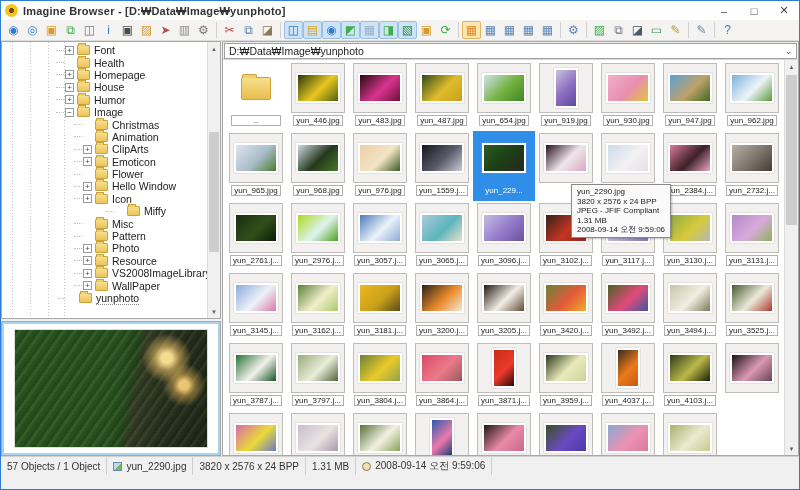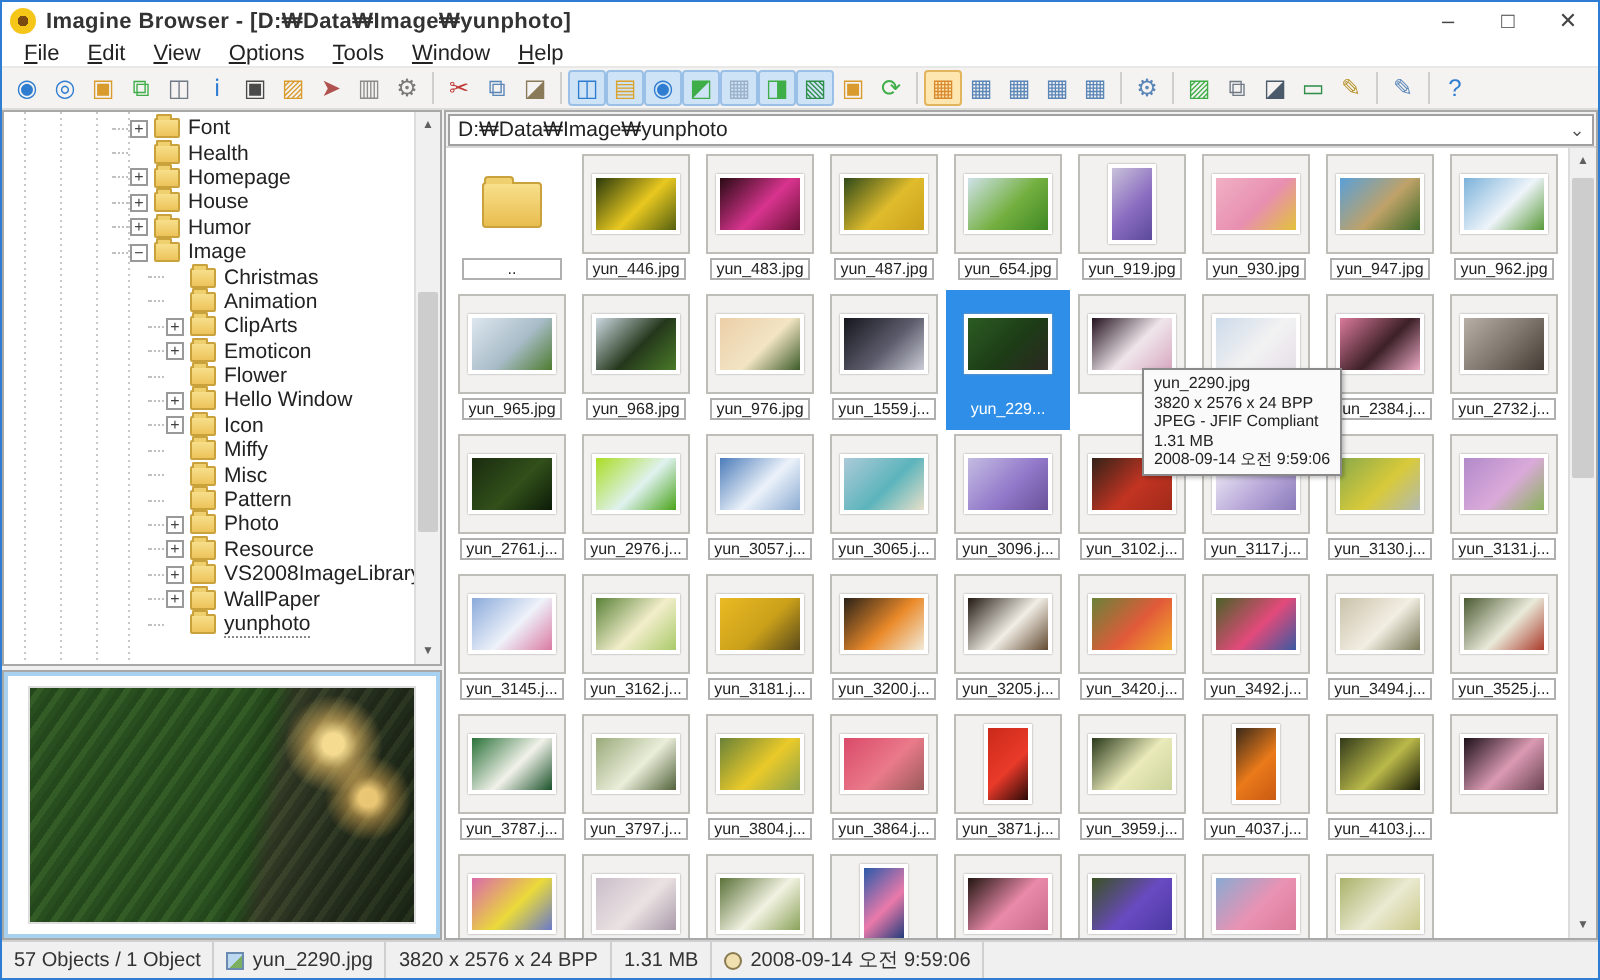--- a/index.html
+++ b/index.html
@@ -87,29 +87,20 @@
   <div class="titlebar">
     <span class="app-icon"></span>
     <span class="title-text">Imagine Browser - [D:₩Data₩Image₩yunphoto]</span>
     <div class="win-controls">
       <span class="wc">–</span>
       <span class="wc">□</span>
       <span class="wc">✕</span>
     </div>
   </div>
 
-  <div class="menubar" id="menubar">
-      <span class="menu-item">File</span>
-      <span class="menu-item">Edit</span>
-      <span class="menu-item">View</span>
-      <span class="menu-item">Options</span>
-      <span class="menu-item">Tools</span>
-      <span class="menu-item">Window</span>
-      <span class="menu-item">Help</span>
-    </div>
 
   <div class="toolbar" id="toolbar">
       <div class="tb-btn">
         <span class="tb-glyph" style="color: rgb(47, 125, 209);">◉</span>
       </div>
       <div class="tb-btn">
         <span class="tb-glyph" style="color: rgb(47, 125, 209);">◎</span>
       </div>
       <div class="tb-btn">
         <span class="tb-glyph" style="color: rgb(217, 155, 46);">▣</span>
@@ -301,21 +292,21 @@
               <span class="exp">+</span>
               <span class="tfolder"></span>
               <span class="tlabel">Hello Window</span>
             </div>
             <div class="tree-row" style="padding-left: 72px;">
               <span class="conn"></span>
               <span class="exp">+</span>
               <span class="tfolder"></span>
               <span class="tlabel">Icon</span>
             </div>
-            <div class="tree-row" style="padding-left: 72px;">
+            <div class="tree-row" style="padding-left: 104px;">
               <span class="conn"></span>
               <span class="exp none">+</span>
               <span class="tfolder"></span>
               <span class="tlabel">Miffy</span>
             </div>
             <div class="tree-row" style="padding-left: 72px;">
               <span class="conn"></span>
               <span class="exp none">+</span>
               <span class="tfolder"></span>
               <span class="tlabel">Misc</span>
@@ -343,21 +334,21 @@
               <span class="exp">+</span>
               <span class="tfolder"></span>
               <span class="tlabel">VS2008ImageLibrary</span>
             </div>
             <div class="tree-row" style="padding-left: 72px;">
               <span class="conn"></span>
               <span class="exp">+</span>
               <span class="tfolder"></span>
               <span class="tlabel">WallPaper</span>
             </div>
-            <div class="tree-row sel" style="padding-left: 72px;">
+            <div class="tree-row sel" style="padding-left: 56px;">
               <span class="conn"></span>
               <span class="exp none">+</span>
               <span class="tfolder"></span>
               <span class="tlabel">yunphoto</span>
             </div>
           </div>
         <div class="tree-vscroll">
           <div class="sb-arrow">▲</div>
           <div class="sb-thumb" style="top:90px;height:120px"></div>
           <div class="sb-arrow down">▼</div>

